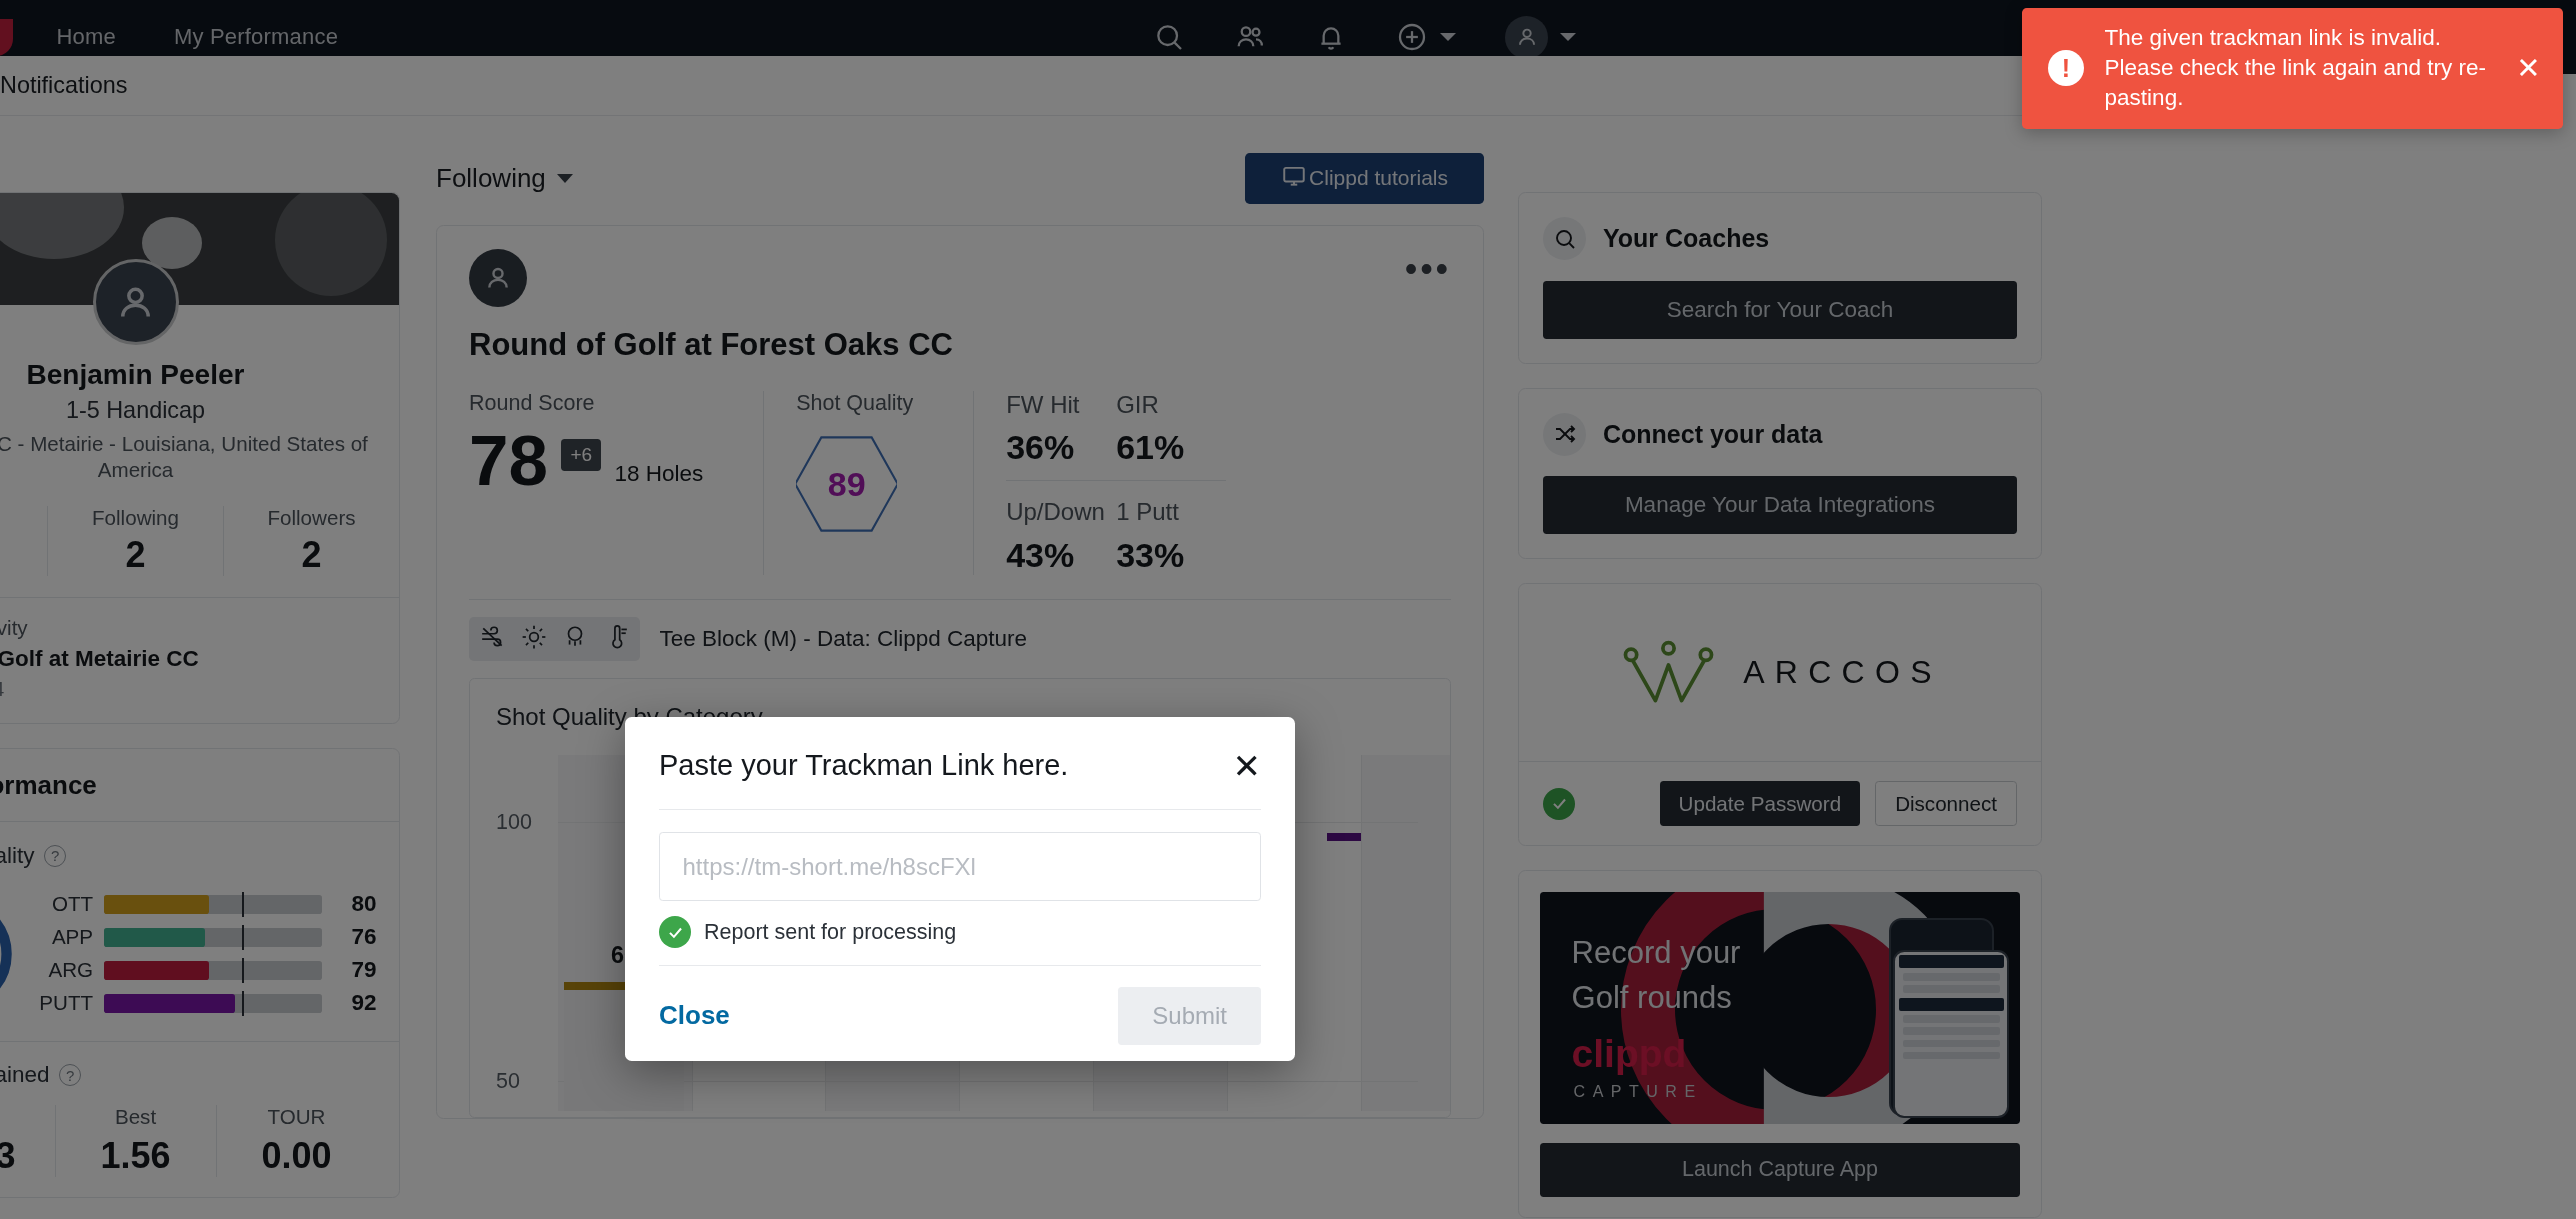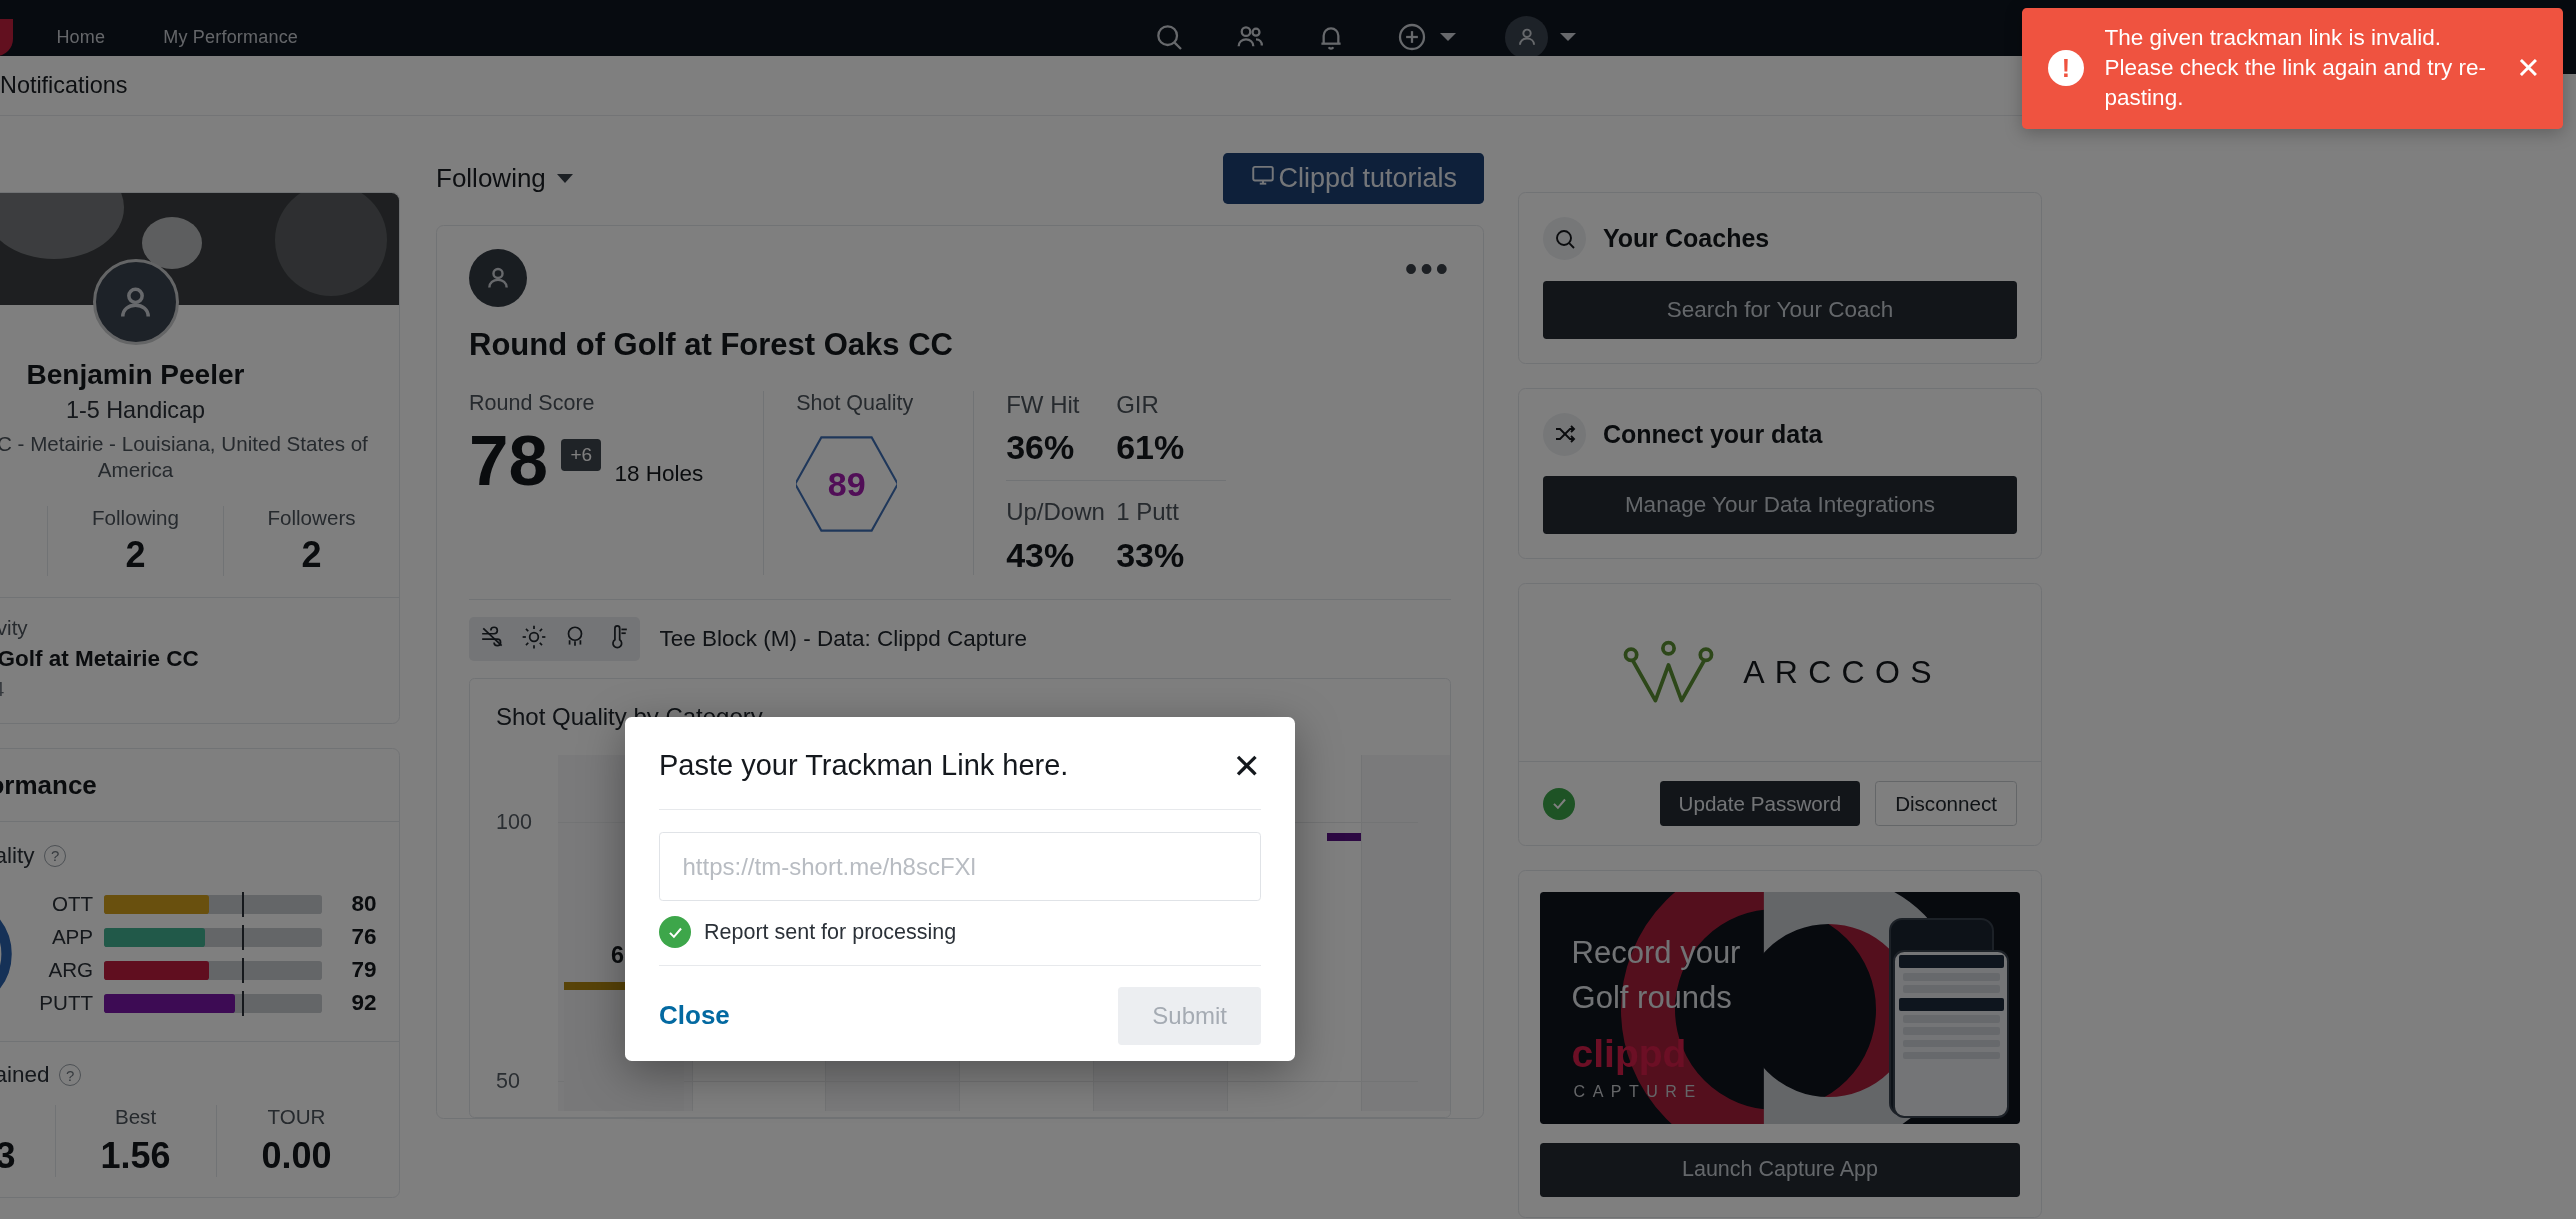--- a/index.html
+++ b/index.html
@@ -17,21 +17,21 @@
   
   .topnav {
     position: absolute; top: 0; left: 0; width: 2576px; height: 74px;
     background: #0f1620; display: flex; align-items: center;
   }
   .brand-mark {
     width: 34px; height: 37px; margin-left: -20.6px; flex: none;
     background: #c4203f; border-radius: 0 0 17px 17px;
   }
   .nav-links { display: flex; align-items: center; gap: 58px; margin-left: 43px; }
-  .nav-link { color: #c8ccd2; font-size: 18px; letter-spacing: 0.2px; cursor: pointer; }
+  .nav-link { color: #c8ccd2; font-size: 22px; letter-spacing: 0.2px; cursor: pointer; }
   .nav-right { margin-left: auto; display: flex; align-items: center; gap: 49px; padding-right: 1000px; }
   .navicon { width: 32px; height: 32px; color: #ced3d9; display: flex; align-items: center; justify-content: center; cursor: pointer; }
   .navicon svg { width: 32px; height: 32px; stroke: #ced3d9; fill: none; stroke-width: 1.7; }
   .navgroup { display: flex; align-items: center; gap: 12px; cursor: pointer; }
   .caret { width: 0; height: 0; border-left: 8.4px solid transparent; border-right: 8.4px solid transparent; border-top: 8.4px solid #ced3d9; }
   .avatar-nav { width: 43px; height: 43px; border-radius: 50%; background: #3b4450; display: flex; align-items: center; justify-content: center; }
   .avatar-nav svg { width: 26px; height: 26px; stroke: #ced3d9; fill: none; stroke-width: 1.8; }
 
   
   .notifbar {
@@ -95,21 +95,21 @@
   .sg-cell:first-child { border-left: none; }
   .sg-cell .k { font-size: 20.6px; color: #4d545c; }
   .sg-cell .v { font-size: 36px; font-weight: 700; color: #14181d; margin-top: 5.6px; }
 
   
   .feed-head { display: flex; align-items: center; height: 56px; }
   .following { display: flex; align-items: center; gap: 11.2px; font-size: 26px; color: #1b1f24; cursor: pointer; }
   .chev { width: 0; height: 0; border-left: 8.4px solid transparent; border-right: 8.4px solid transparent; border-top: 9.4px solid #384049; }
   .tut-btn {
     margin-left: auto; background: #1c4075; color: #e9edf3; border: none;
-    height: 51px; padding: 0 27px; border-radius: 4.7px; font-size: 27px;
+    height: 51px; padding: 0 36px; border-radius: 4.7px; font-size: 21px;
     display: flex; align-items: center; gap: 2px; cursor: pointer;
     font-family: "Liberation Sans", sans-serif;
   }
   .tut-btn svg { width: 26px; height: 26px; stroke: #e9edf3; fill: none; stroke-width: 1.8; }
 
   .post { margin-top: 19px; }
   .post-head { display: flex; align-items: flex-start; padding: 22.5px 32px 0; }
   .post-av { width: 58px; height: 58px; border-radius: 50%; background: #333a43; display: flex; align-items: center; justify-content: center; flex: none; }
   .post-av svg { width: 32px; height: 32px; stroke: #cfd3d8; fill: none; stroke-width: 1.8; }
   .post-meta { margin-left: 20.6px; }

